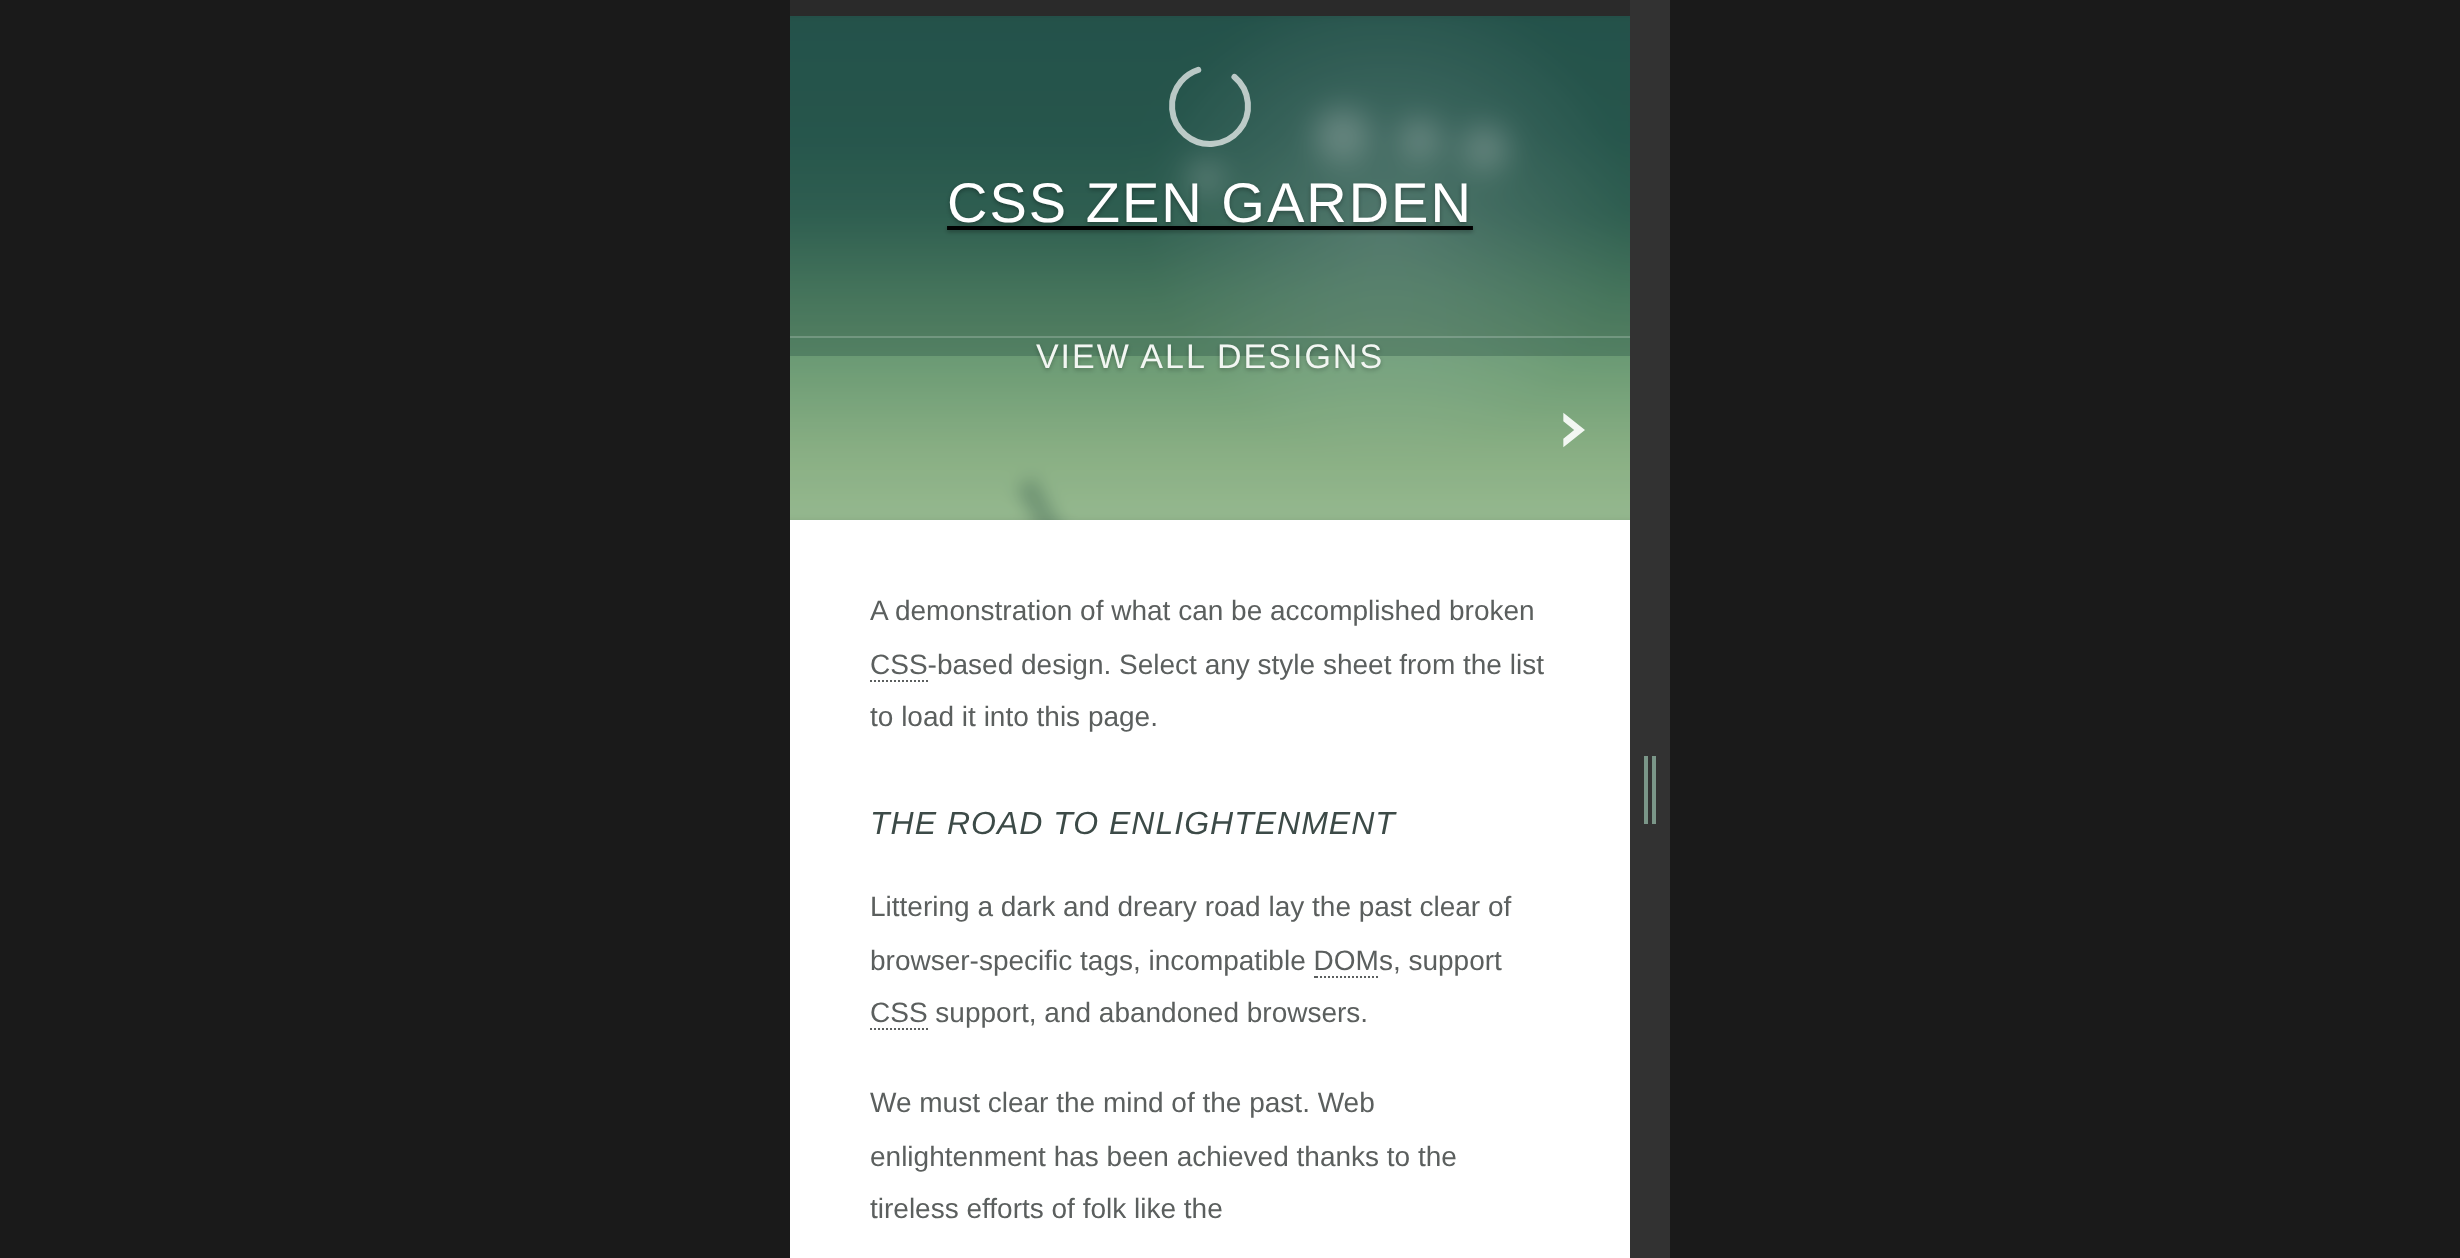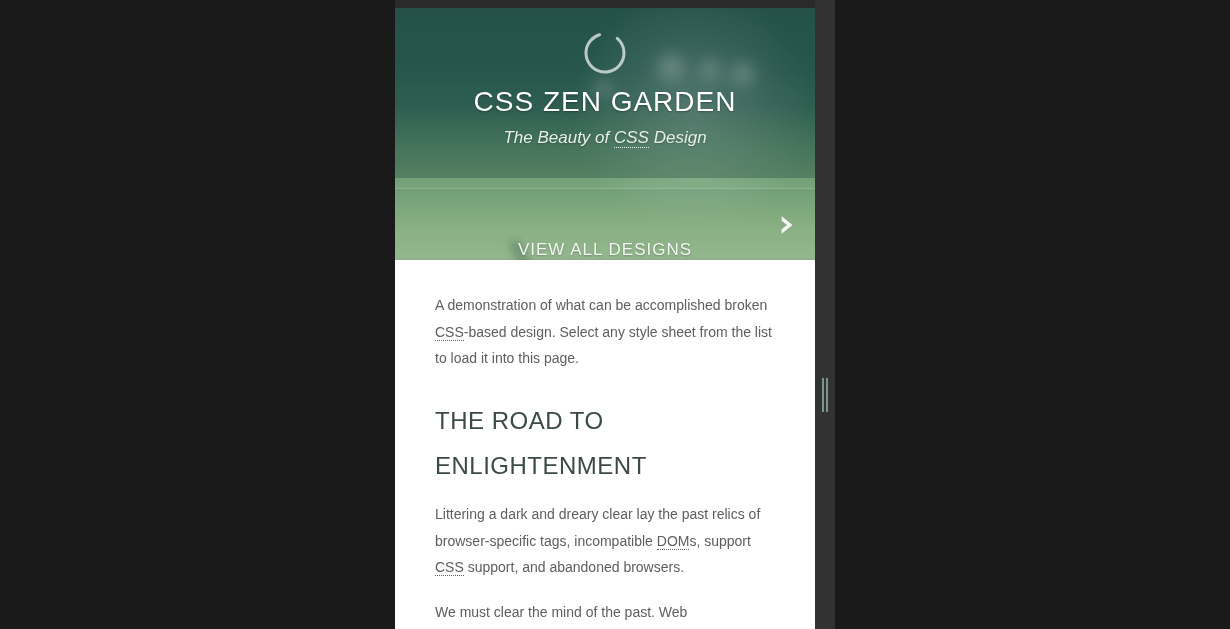--- a/index.html
+++ b/index.html
@@ -18,34 +18,34 @@
   linear-gradient(180deg, #2b5d55 0%, #2f6358 25%, #3b6f5e 40%, #5b8f6e 55%, #78a57a 70%, #97ba8a 85%, #a8c79a 100%);
   filter:blur(4px); transform:scale(1.05);
 }
 .hero-bg .arc { position:absolute; right:-60px; top:-40px; width:380px; height:380px; border:10px solid rgba(40,75,65,.35); border-radius:50%; border-left-color:transparent; border-top-color:transparent; transform:rotate(20deg); }
 .hero-bg .blob { position:absolute; border-radius:50%; background:rgba(255,255,255,.35); filter:blur(6px); }
 .hero-bg .b1{ left:260px; top:50px; width:26px; height:26px;}
 .hero-bg .b2{ left:300px; top:55px; width:20px; height:20px;}
 .hero-bg .b3{ left:330px; top:58px; width:22px; height:22px;}
 .hero-bg .b4{ left:200px; top:75px; width:16px; height:16px;}
 .hero-overlay { position:absolute; left:0; right:0; top:0; height:170px; background:rgba(20,55,50,.30); }
-.hero-inner { position:absolute; inset:0; text-align:center; }
+.hero-inner { position:absolute; inset:0; text-align:center;text-decoration:underline; }
 .enso { position:relative; width:54px; height:54px; margin:18px auto 6px; }
 .enso svg { width:54px; height:54px; display:block; opacity:.85; }
 .title { color:#fff; font-size:28px; letter-spacing:1px; font-weight:400; text-shadow:0 1px 2px rgba(0,0,0,.3); }
 .subtitle { color:#e8efe8; font-style:italic; font-size:17px; margin-top:10px; text-shadow:0 1px 2px rgba(0,0,0,.25); }
 .subtitle .ul, .body-text .ul { border-bottom:1px dotted currentColor; }
-.nav-bar { position:absolute; left:0; right:0; bottom:0; height:72px; border-top:1px solid rgba(255,255,255,.20); background:rgba(80,130,105,.18); display:flex; align-items:flex-end; justify-content:center; }
+.nav-bar { position:absolute; left:0; right:0; bottom:0; height:92px; border-top:1px solid rgba(255,255,255,.20); background:rgba(80,130,105,.18); display:flex; align-items:flex-start; justify-content:center; }
 .nav-label { color:#f2f6f2; font-size:17px; letter-spacing:1px; text-shadow:0 1px 2px rgba(0,0,0,.25); }
 .chevron { position:absolute; right:16px; top:50%; transform:translateY(-50%); width:26px; height:26px; }
 .chevron svg { width:26px; height:26px; display:block; }
 
 .main { background:#fff; padding:32px 40px 40px; color:#5b5f5e; font-size:14px; line-height:1.9; }
 .main p { margin-bottom:18px; }
-.h2 { color:#3c4a47; font-size:24px; font-weight:400; letter-spacing:.5px; margin:26px 0 12px; }
+.h2 { color:#3c4a47; font-size:16px; font-weight:400; letter-spacing:.5px; margin:26px 0 12px;font-style:italic; }
 </style>
 </head>
 <body>
 
 <div class="viewport">
   <div class="content">
     <header class="hero">
       <div class="hero-bg">
         <div class="arc"></div>
         <div class="blob b1"></div>
@@ -54,43 +54,40 @@
           <div class="blob b4"></div>
       </div>
       <div class="hero-overlay"></div>
       <div class="hero-inner">
         <div class="enso">
           <svg viewBox="0 0 54 54">
               <circle cx="27" cy="27" r="19" fill="none" stroke="rgba(255,255,255,.8)" stroke-width="3" stroke-dasharray="100 30" stroke-linecap="round" transform="rotate(-50 27 27)"></circle>
             </svg>
         </div>
         <h1 class="title">CSS ZEN GARDEN</h1>
-        <p class="subtitle">
-          <span>The Beauty of </span><span class="ul">CSS</span><span> Design</span>
-        </p>
         <div class="nav-bar">
           <span class="nav-label">VIEW ALL DESIGNS</span>
           <span class="chevron">
             <svg viewBox="0 0 24 24">
                 <path d="M8 4 L18 12 L8 20 L8 16 L13 12 L8 8 Z" fill="rgba(255,255,255,.9)"></path>
               </svg>
           </span>
         </div>
       </div>
     </header>
 
     <section class="main">
       <p class="body-text">
         <span>A demonstration of what can be accomplished broken </span><span class="ul">CSS</span><span>-based design. Select any style sheet from the list to load it into this page.</span>
       </p>
 
       <h2 class="h2">THE ROAD TO ENLIGHTENMENT</h2>
 
       <p class="body-text">
-        <span>Littering a dark and dreary clear lay the past relics of browser-specific tags, incompatible </span><span class="ul">DOM</span><span>s, support </span><span class="ul">CSS</span><span> support, and abandoned browsers.</span>
+        <span>Littering a dark and dreary road lay the past clear of browser-specific tags, incompatible </span><span class="ul">DOM</span><span>s, support </span><span class="ul">CSS</span><span> support, and abandoned browsers.</span>
       </p>
 
       <p class="body-text">
         <span>We must clear the mind of the past. Web enlightenment has been achieved thanks to the tireless efforts of folk like the </span>
       </p>
     </section>
   </div>
 
   <div class="scrollbar-track">
     <div class="scrollbar-thumb"></div>

